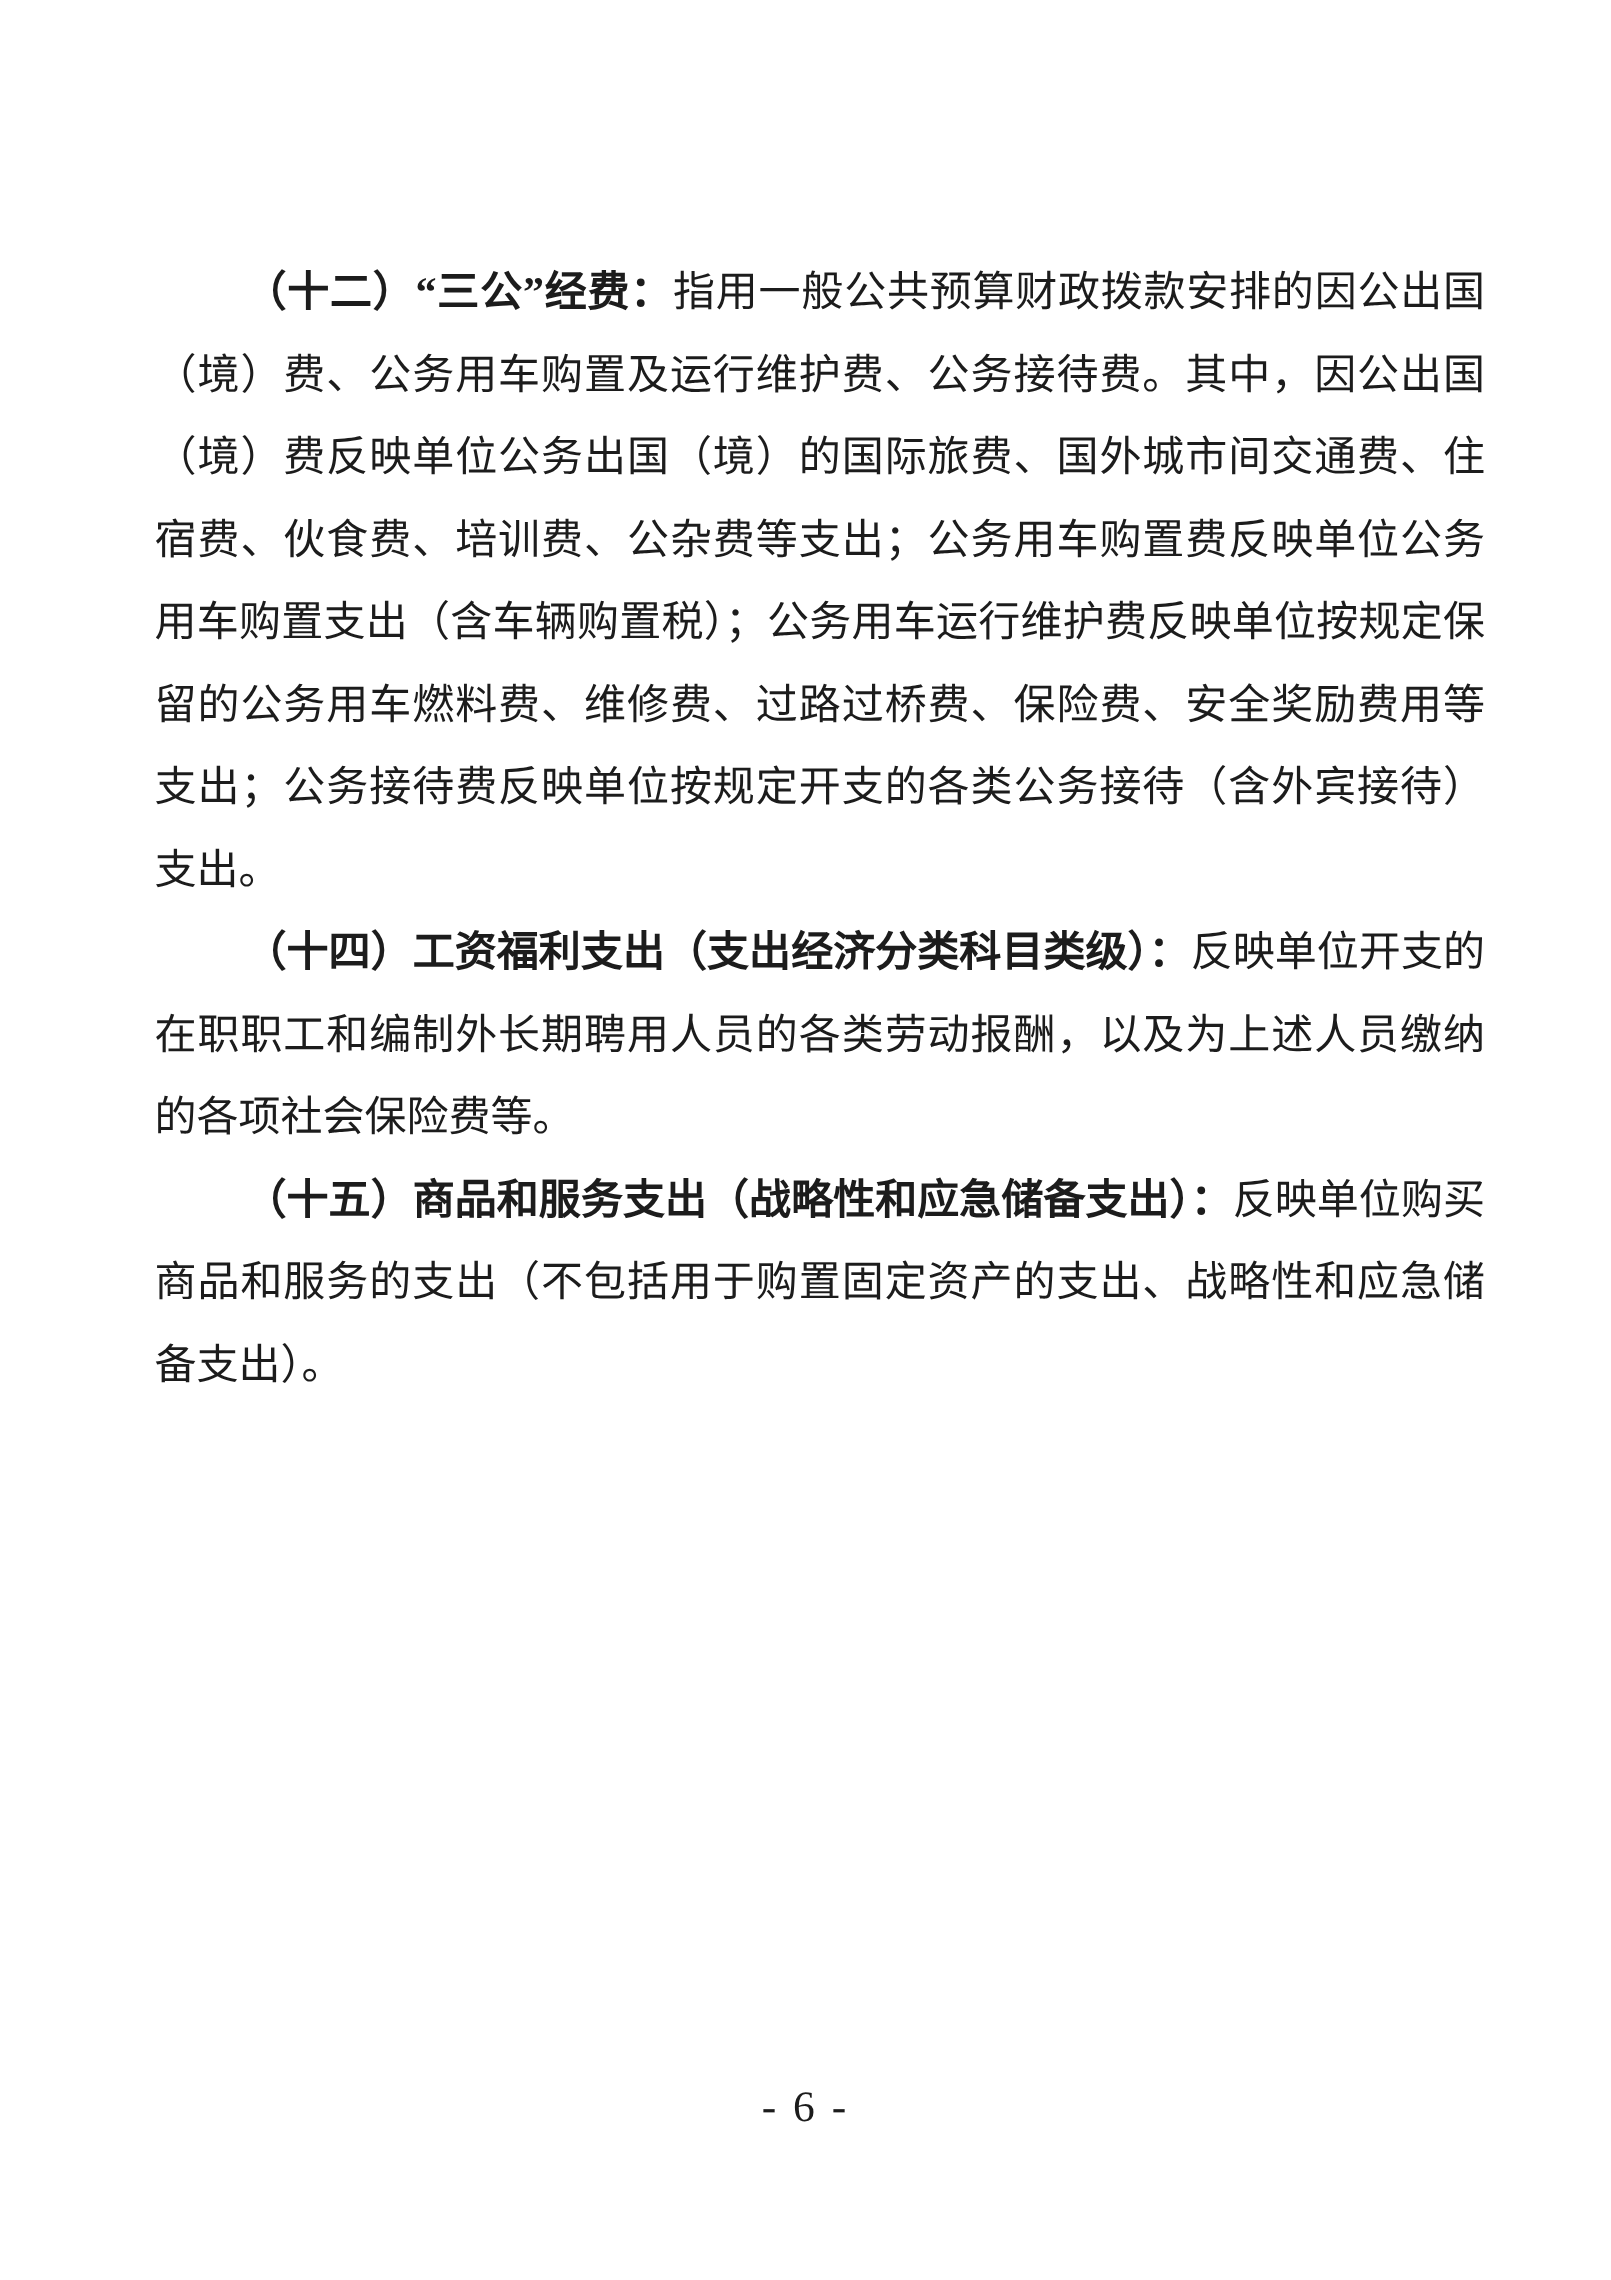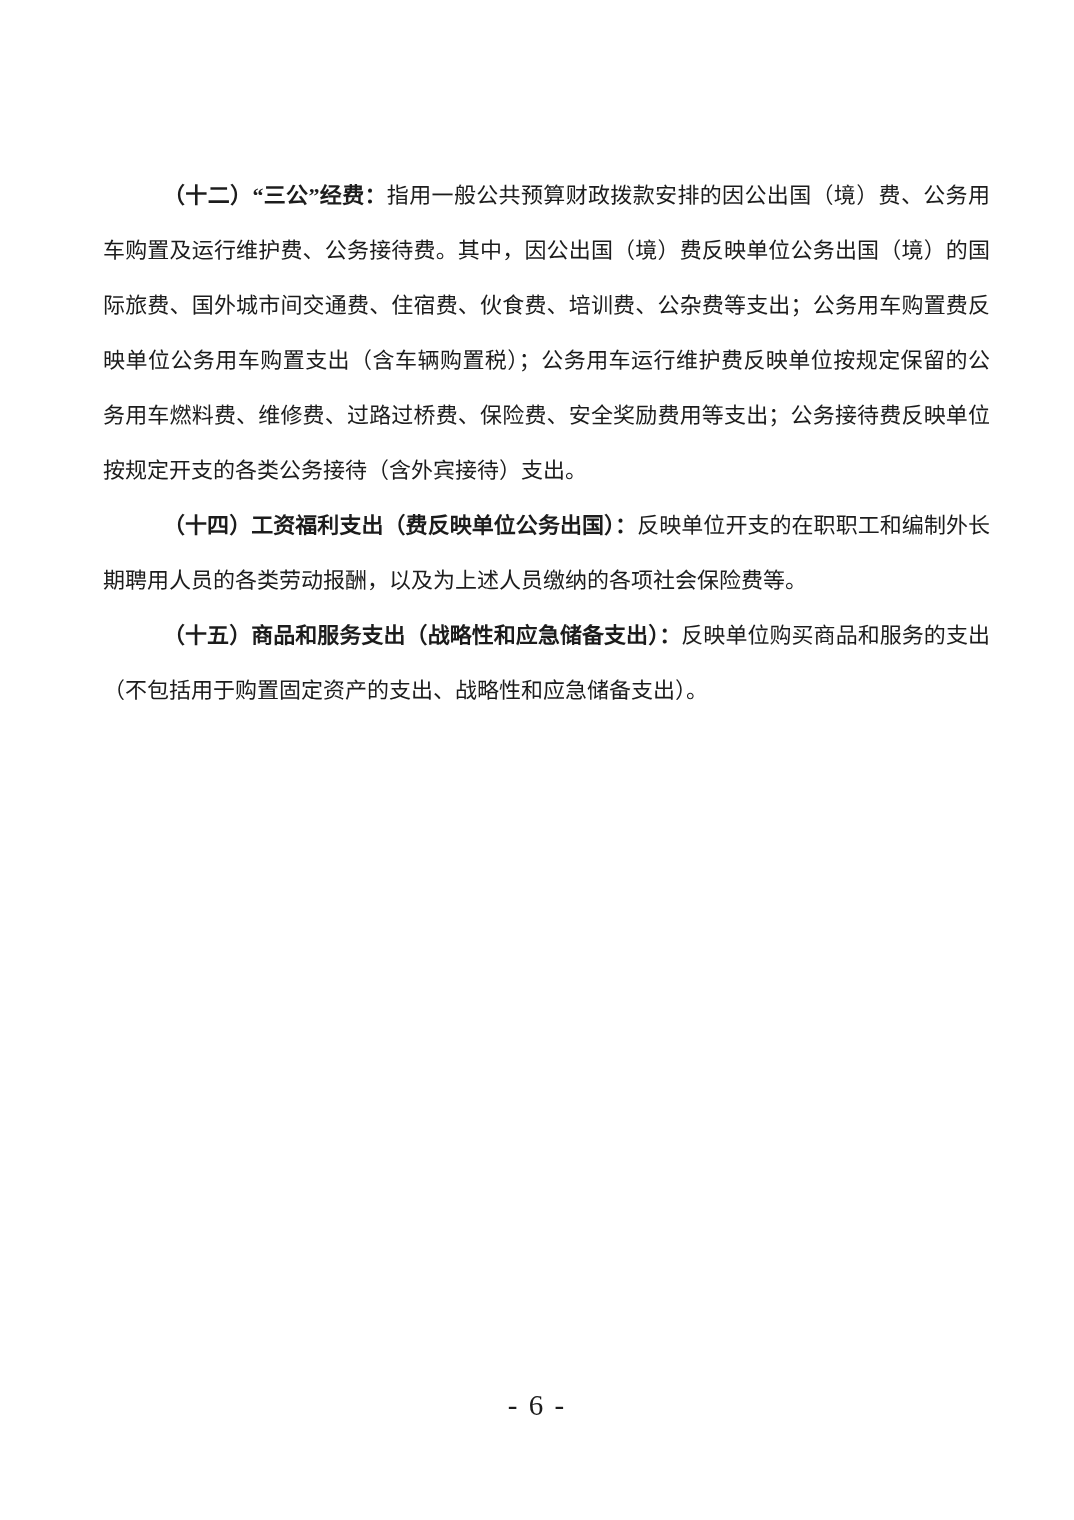--- a/index.html
+++ b/index.html
@@ -17,21 +17,21 @@
     font-family: "Liberation Serif", "DejaVu Serif", serif;
   }
   .content {
     position: absolute;
     left: 103px;
     top: 168px;
     width: 887px;
   }
   .para {
     margin: 0;
-    font-size: 22px;
+    font-size: 28px;
     line-height: 55px;
     text-align: justify;
     text-justify: inter-character;
     text-indent: 60px;
     word-break: break-all;
     letter-spacing: 0px;
   }
   .para .lead {
     font-weight: bold;
   }
@@ -49,21 +49,21 @@
 </style>
 </head>
 <body>
 
 <div class="page">
   <div class="content">
 
     <p class="para"><span class="lead">（十二）“三公”经费：</span><span class="body-text">指用一般公共预算财政拨款安排的因公出国（境）费、公务用车购置及运行维护费、公务接待费。其中，因公出国（境）费反映单位公务出国（境）的国际旅费、国外城市间交通费、住宿费、伙食费、培训费、公杂费等支出；公务用车购置费反映单位公务用车购置支出（含车辆购置税）；公务用车运行维护费反映单位按规定保留的公务用车燃料费、维修费、过路过桥费、保险费、安全奖励费用等支出；公务接待费反映单位按规定开支的各类公务接待（含外宾接待）支出。</span></p>
 
 
-    <p class="para"><span class="lead">（十四）工资福利支出（费反映单位公务出国）：</span><span class="body-text">反映单位开支的在职职工和编制外长期聘用人员的各类劳动报酬，以及为上述人员缴纳的各项社会保险费等。</span></p>
+    <p class="para"><span class="lead">（十四）工资福利支出（支出经济分类科目类级）：</span><span class="body-text">反映单位开支的在职职工和编制外长期聘用人员的各类劳动报酬，以及为上述人员缴纳的各项社会保险费等。</span></p>
 
     <p class="para"><span class="lead">（十五）商品和服务支出（战略性和应急储备支出）：</span><span class="body-text">反映单位购买商品和服务的支出（不包括用于购置固定资产的支出、战略性和应急储备支出）。</span></p>
 
 
 
   </div>
 
   <div class="footer">- 6 -</div>
 </div>
 

